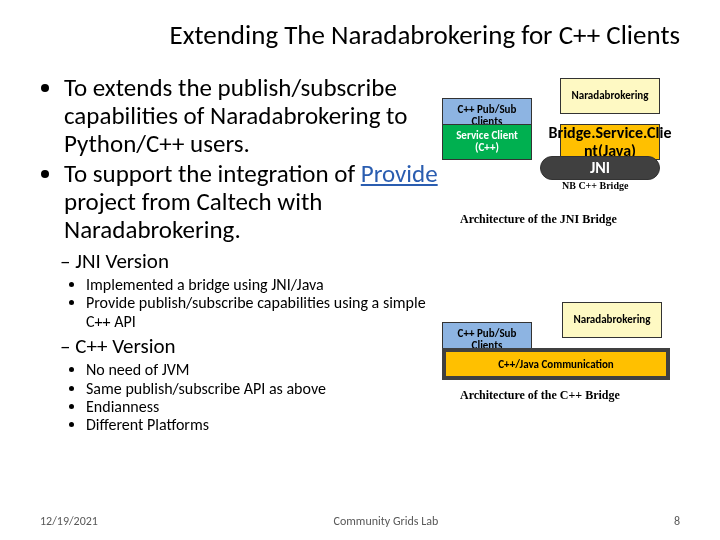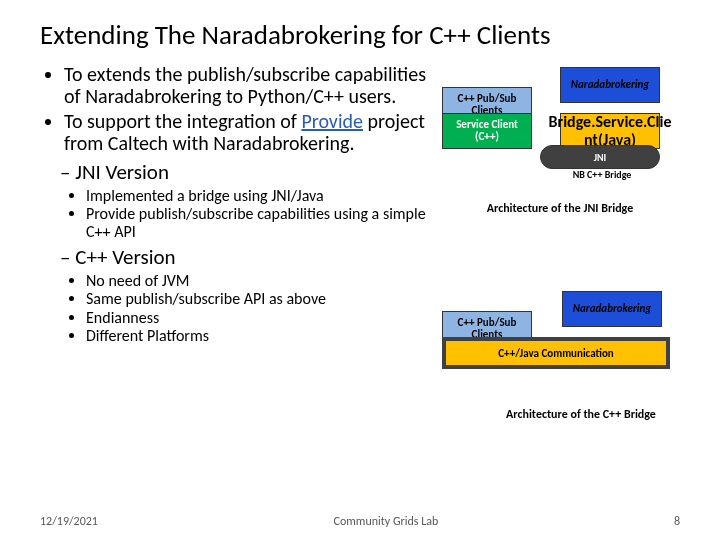--- a/index.html
+++ b/index.html
@@ -14,40 +14,40 @@
   }
   .slide {
     width: 720px;
     height: 540px;
     position: relative;
     box-sizing: border-box;
     padding: 18px 40px 0 40px;
   }
   .title {
     font-size: 27px;
-    text-align: left;
+    text-align: right;
     color: #000;
-    margin-bottom: 12px;
+    margin-bottom: 23px;
   }
   .content-row {
     display: flex;
     flex-direction: row;
   }
   .text-col {
     width: 400px;
   }
   .dia-col {
     width: 240px;
     position: relative;
   }
   ul.top {
     margin: 0;
     padding: 0 0 0 24px;
     list-style: disc;
-    font-size: 20px;
+    font-size: 25px;
     line-height: 1.12;
   }
   ul.top > li {
     margin-bottom: 2px;
   }
   ul.sub1 {
     margin: 4px 0 8px 0;
     padding: 0 0 0 20px;
     list-style: none;
     font-size: 21px;
@@ -77,29 +77,30 @@
     position: absolute;
     border: 1px solid #333;
     display: flex;
     align-items: center;
     justify-content: center;
     line-height: 1.1;
     box-sizing: border-box;
     padding: 1px 2px;
   }
   .cpp { background: #8db4e2; width: 90px; height: 36px; margin-top: 20px; }
-  .nb  { background: #1d4ed8; width: 100px; height: 36px; font-style: italic; }
+  .nb  { background: #fef9c3; width: 100px; height: 36px; }
   .svc { background: #00b050; color: #fff; width: 90px; height: 36px; }
   .bsc { background: #ffc000; width: 100px; height: 36px; font-size: 16px; }
-  .jni { background: #404040; color: #fff; width: 120px; height: 24px; font-size: 10px; border-radius: 12px; }
+  .jni { background: #404040; color: #fff; width: 120px; height: 24px; font-size: 16px; border-radius: 12px; }
   .caption {
     position: absolute;
     font-size: 12px;
     font-weight: bold;
-    text-align: center;
+    text-align: left;
+    font-family: Liberation Serif, serif;
   }
   .comm {
     background: #ffc000;
     position: absolute;
     width: 220px;
     height: 24px;
     border: 4px solid #404040;
     display: flex;
     align-items: center;
     justify-content: center;
@@ -167,21 +168,21 @@
         </div>
         <div class="dbox jni" style="left:100px; top:82px;">JNI</div>
         <div class="caption" style="left:122px; top:107px; width:80px; font-size:10px; line-height:1.0;">NB C++ Bridge</div>
         <div class="caption" style="left:20px; top:138px; width:200px;">Architecture of the JNI Bridge</div>
       </div>
 
       <div class="dia" style="height:150px; margin-top:54px;">
         <div class="dbox cpp" style="left:2px; top:4px;">C++ Pub/Sub Clients</div>
         <div class="dbox nb" style="left:122px; top:4px;">Naradabrokering</div>
         <div class="comm" style="left:2px; top:50px;">C++/Java Communication</div>
-        <div class="caption" style="left:36px; top:90px; width:210px;margin-top:30px;">Architecture of the C++ Bridge</div>
+        <div class="caption" style="left:20px; top:90px; width:210px;">Architecture of the C++ Bridge</div>
       </div>
 
     </div>
   </div>
 
   <div class="footer">
     <span>12/19/2021</span>
     <span>Community Grids Lab</span>
     <span>8</span>
   </div>

